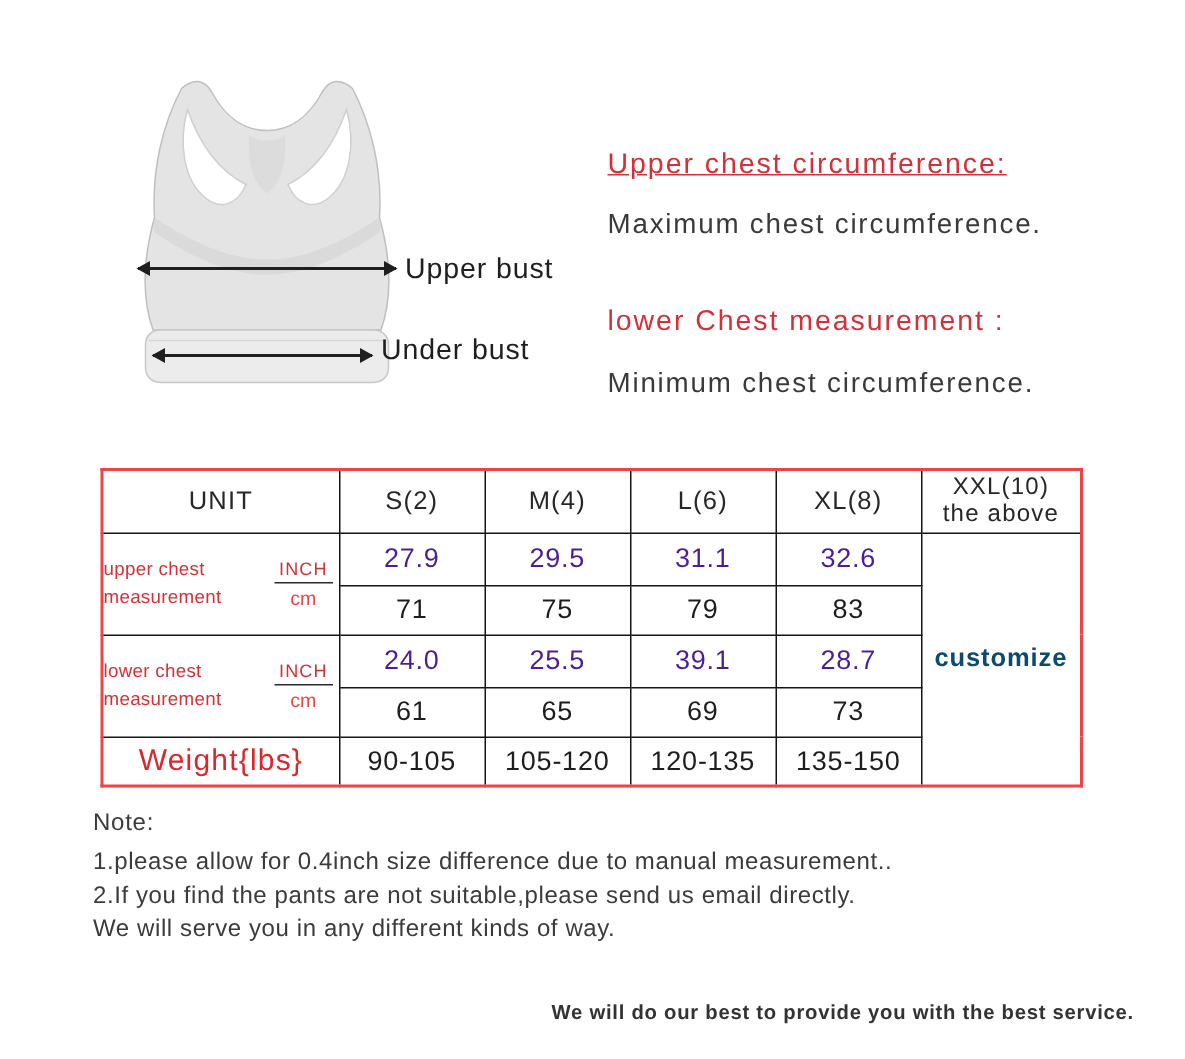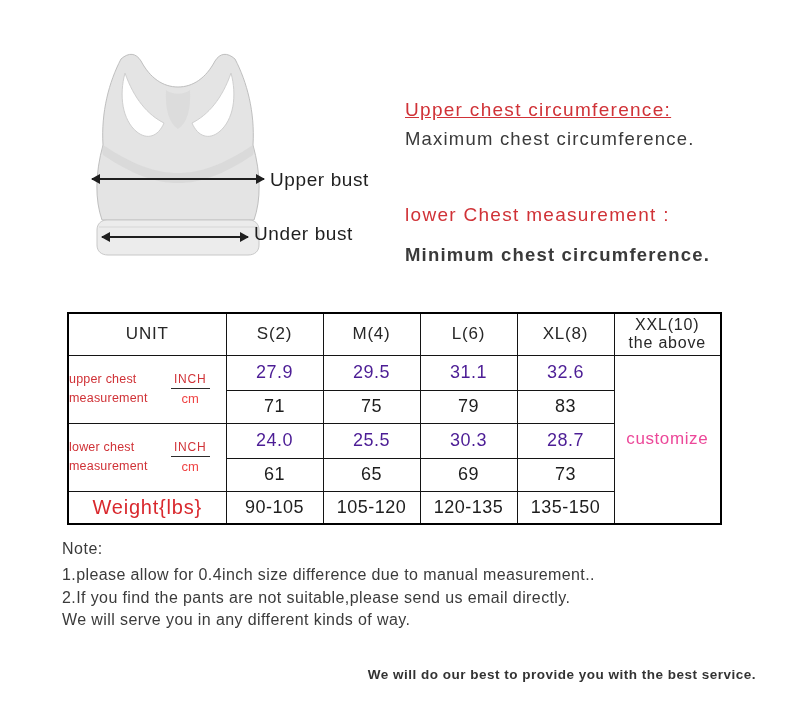--- a/index.html
+++ b/index.html
@@ -16,47 +16,47 @@
     border-left:9px solid #1f1f1f;border-top:5px solid transparent;border-bottom:5px solid transparent;}
   .arrow-upper{left:92px;top:178px;width:172px;}
   .arrow-under{left:102px;top:236px;width:146px;}
   .bust-label{position:absolute;font-size:19px;color:#1f1f1f;letter-spacing:0.6px;}
   .bust-label.upper{left:270px;top:169px;}
   .bust-label.under{left:254px;top:223px;}
   
   .desc-title{position:absolute;left:405px;font-size:19px;letter-spacing:1.3px;color:#d03237;}
   .desc-text{position:absolute;left:405px;font-size:18.5px;letter-spacing:1.2px;color:#3a3a3a;}
   .t1{top:99px;text-decoration:underline;}
-  .d1{top:128px;text-align:center;}
+  .d1{top:138px;text-align:center;}
   .t2{top:204px;}
-  .d2{top:244px;font-weight:bold;}
+  .d2{top:244px;}
   
   table.size-table{
     position:absolute;left:67px;top:312px;width:653px;
     border-collapse:collapse;table-layout:fixed;
-    border:2px solid #000000;
+    border:2px solid #ef4444;
   }
   table.size-table td{border:1px solid #141414;text-align:center;vertical-align:middle;padding:0;}
   col.c0{width:158px;} col.c1{width:97px;} col.c2{width:107px;}
   .r-head{height:42px;}
   .r-inch{height:35px;}
   .r-cm{height:33px;}
   .r-weight{height:33px;}
   .r-head td{font-size:17px;color:#272727;letter-spacing:0.8px;}
   .hdr-xxl div{line-height:1.12;font-size:16px;}
   td.red{color:#4c1d95;font-size:18px;letter-spacing:0.5px;}
   td.dark{color:#1d1d1d;font-size:18px;letter-spacing:0.5px;}
   td.label-cell{padding:0 10px;}
   .label-wrap{display:flex;justify-content:space-between;align-items:center;}
   .lab{color:#d03237;font-size:12.5px;line-height:1.55;text-align:left;letter-spacing:0.2px;}
-  .unit-frac{display:flex;flex-direction:column;align-items:center;margin-right:16px;}
+  .unit-frac{display:flex;flex-direction:column;align-items:center;margin-right:4px;}
   .u-inch{color:#d03237;font-size:12px;letter-spacing:0.8px;border-bottom:1.5px solid #2b2b2b;padding:0 3px 2px 3px;}
   .u-cm{color:#ef4444;font-size:13px;padding-top:2px;}
   td.wlabel{color:#d9282d;font-size:20px;letter-spacing:0.8px;}
-  td.customize{color:#ec4899;font-size:17px;letter-spacing:0.6px;}
+  td.customize{color:#0c4a6e;font-size:17px;letter-spacing:0.6px;font-weight:bold;}
   
   .notes{position:absolute;left:62px;top:540px;}
   .note-title{font-size:16px;letter-spacing:0.5px;color:#3b3b3b;margin-bottom:6px;}
   .note-line{font-size:16px;letter-spacing:0.4px;color:#3b3b3b;line-height:22.5px;}
   
   .footer-msg{position:absolute;right:34px;top:667px;font-size:13.5px;font-weight:bold;
     letter-spacing:0.5px;color:#333333;}
 </style>
 </head>
 <body>
@@ -137,21 +137,21 @@
             <div>measurement</div>
           </div>
           <div class="unit-frac">
             <span class="u-inch">INCH</span>
             <span class="u-cm">cm</span>
           </div>
         </div>
       </td>
       <td class="red">24.0</td>
       <td class="red">25.5</td>
-      <td class="red">30.3</td>
+      <td class="red">39.1</td>
       <td class="red">28.7</td>
     </tr>
     <tr class="r-cm">
       <td class="dark">61</td>
       <td class="dark">65</td>
       <td class="dark">69</td>
       <td class="dark">73</td>
     </tr>
     <tr class="r-weight">
       <td class="wlabel">Weight{lbs}</td>

